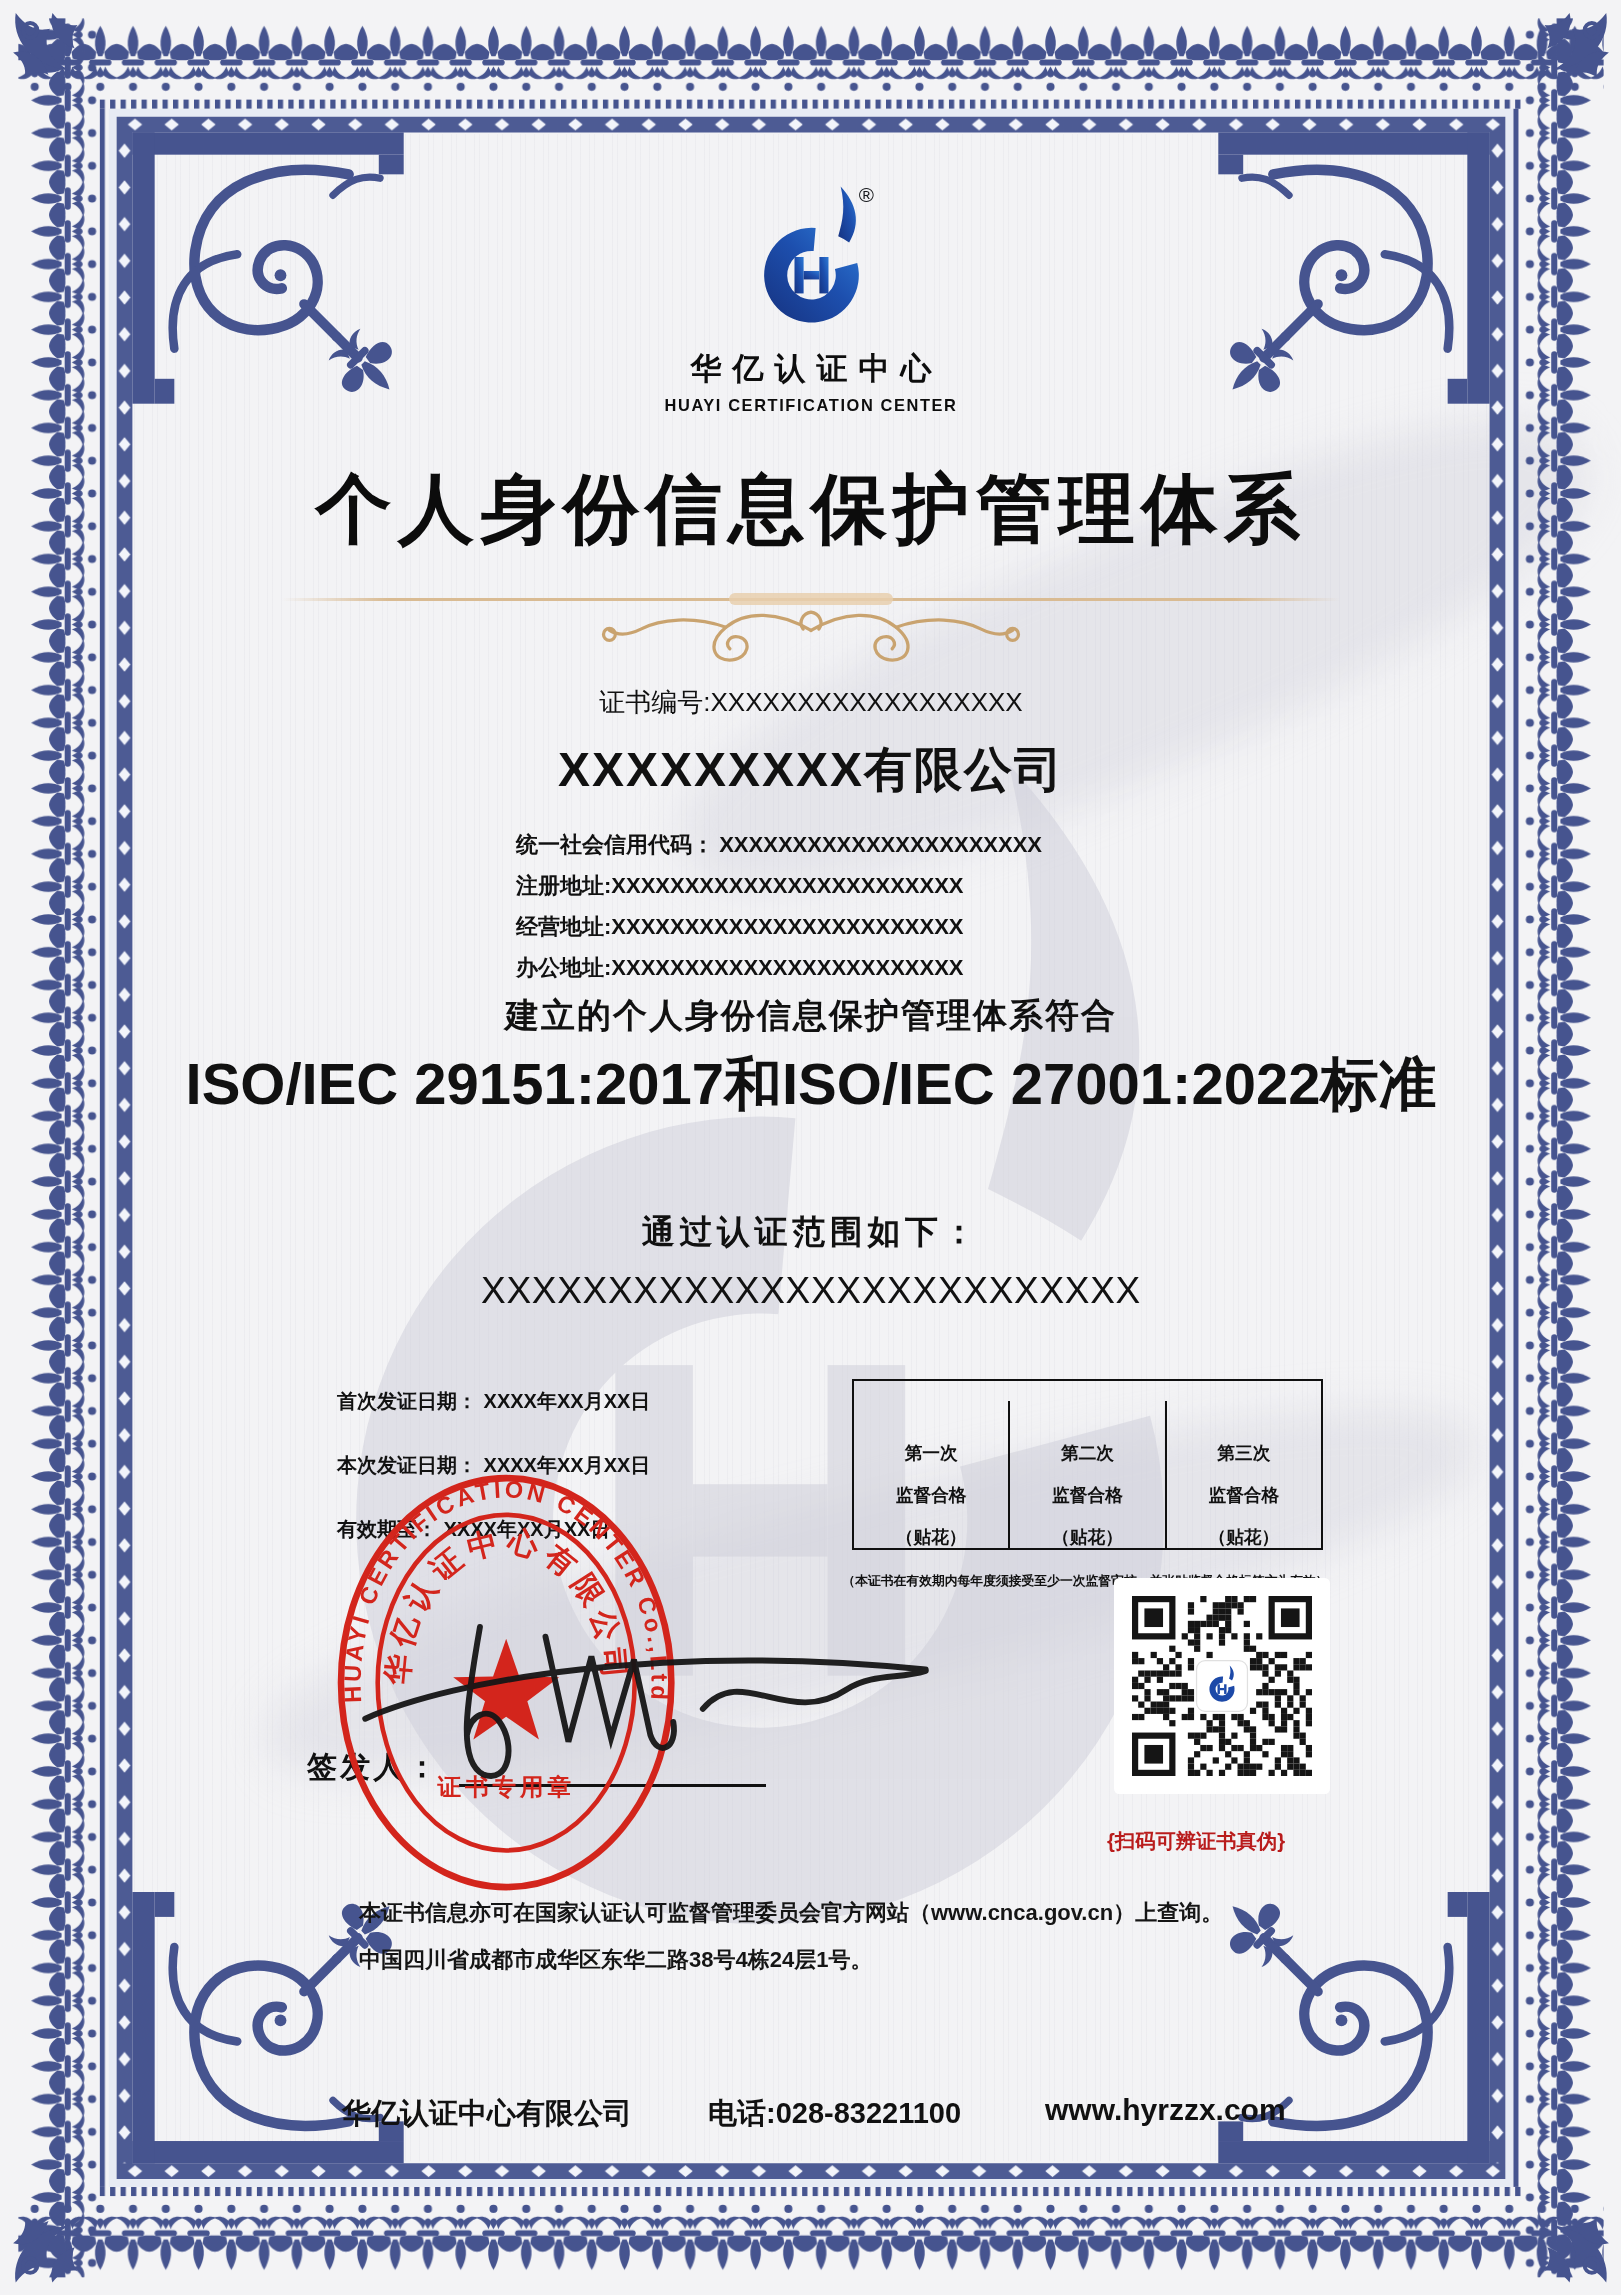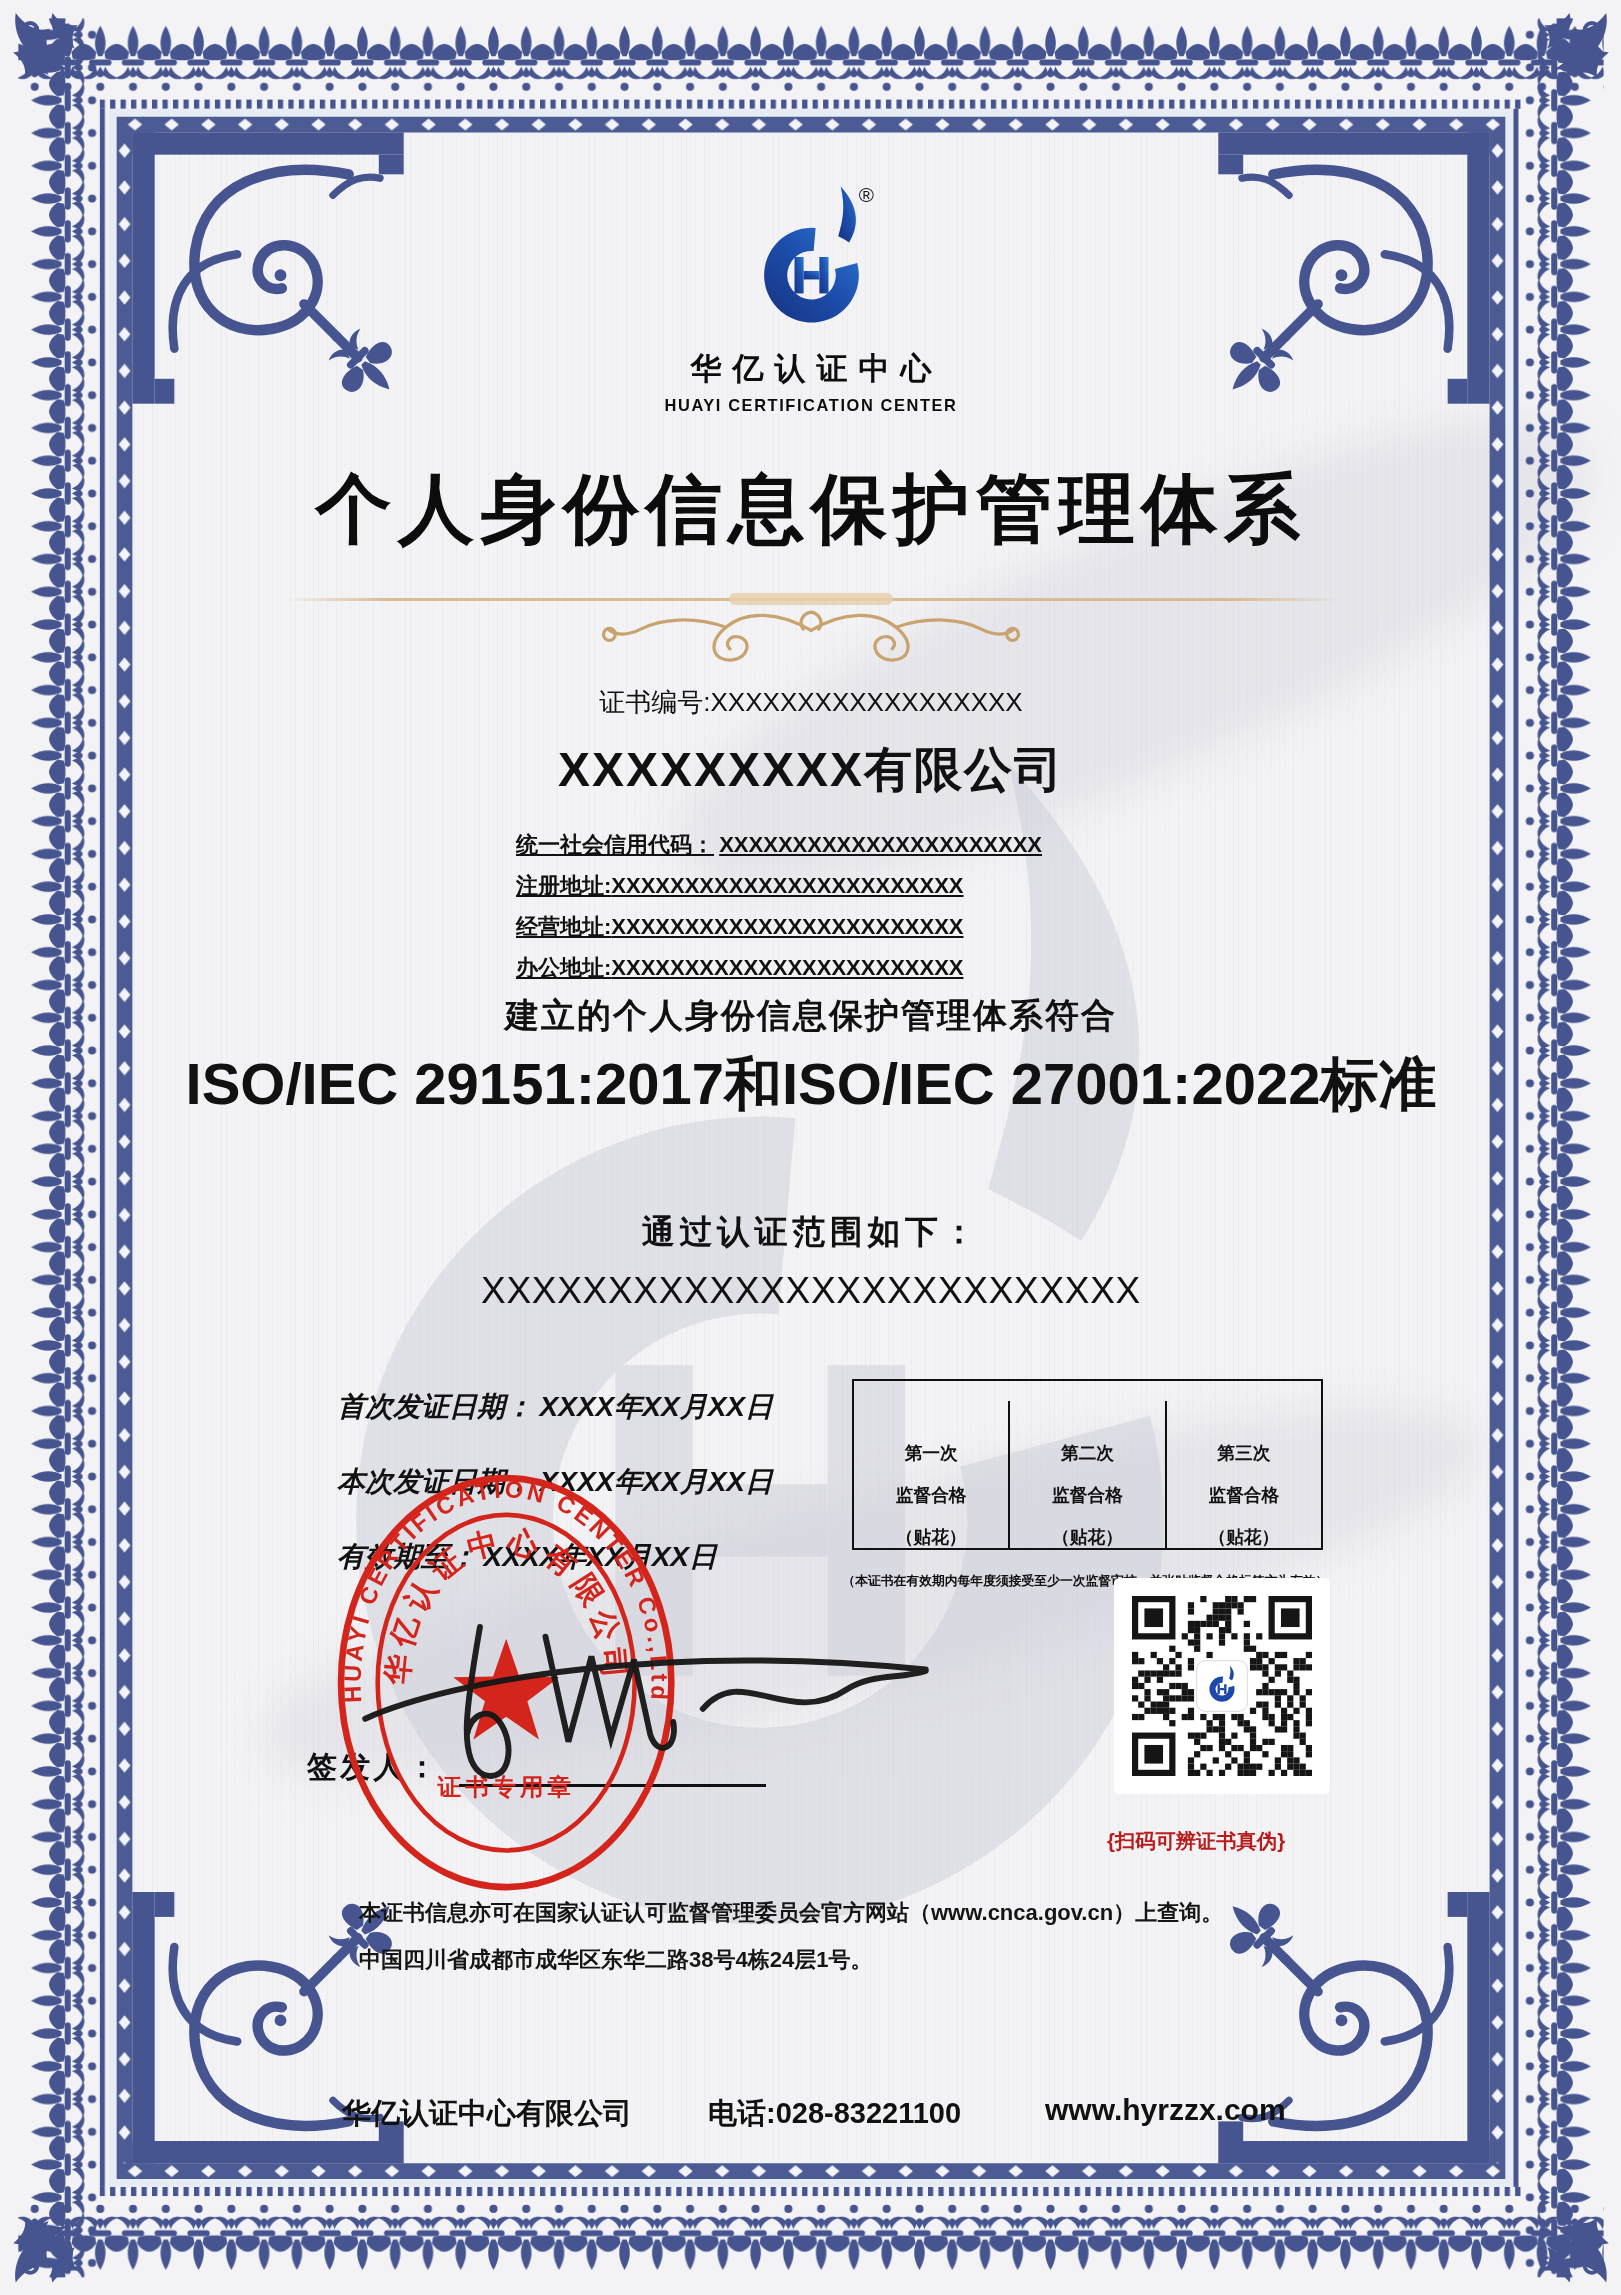--- a/index.html
+++ b/index.html
@@ -26,29 +26,29 @@
   .gold-line{top:598px;left:282px;width:1058px;height:2.6px;z-index:2;
     background:linear-gradient(90deg,rgba(217,187,147,0) 0%,#d9bb93 10%,#d9bb93 90%,rgba(217,187,147,0) 100%);}
   .gold-line .midbar{position:absolute;left:50%;top:-4.6px;transform:translateX(-50%);
     width:164px;height:11.8px;border-radius:5.9px;background:#e7cfae;opacity:.85;}
   .flourish{top:604px;left:50%;transform:translateX(-50%);}
 
   .certno{top:685px;font-size:26px;font-weight:400;}
   .company{top:738px;font-size:48px;font-weight:900;letter-spacing:2px;}
 
   .infoblock{top:830px;left:50%;transform:translateX(-50%);width:590px;font-size:22px;font-weight:700;}
-  .infoblock .row{margin-bottom:11px;white-space:nowrap;text-decoration:underline;}
+  .infoblock .row{margin-bottom:11px;white-space:nowrap;}
   .infoblock .lbl{margin-right:5.2px;}
 
   .conformity{top:993px;font-size:34px;font-weight:900;letter-spacing:2px;}
   .standards{top:1046px;font-size:58px;font-weight:900;letter-spacing:0;}
   .scope-head{top:1210px;font-size:33px;font-weight:900;letter-spacing:4.6px;}
   .scope-val{top:1270px;font-size:37px;font-weight:400;letter-spacing:0.7px;}
 
-  .dates{top:1388px;left:337px;font-size:28px;font-weight:700;font-style:italic;}
+  .dates{top:1388px;left:337px;font-size:20px;font-weight:700;}
   .dates .row{margin-bottom:37px;white-space:nowrap;}
   .dates .lbl{margin-right:6.6px;}
 
   .sup-table{top:1379px;left:852px;width:467px;height:167px;border:2.6px solid #101010;display:flex;background:transparent;}
   .tcol{flex:1;text-align:center;padding-top:31px;font-size:17.7px;font-weight:700;line-height:42px;margin-top:20px;}
   .tcol + .tcol{border-left:2px solid #101010;}
   .tnote{top:1573px;left:839px;width:493px;text-align:center;font-size:12.8px;font-weight:700;}
 
   .issuer{top:1747px;left:307px;font-size:30px;font-weight:700;letter-spacing:3.3px;z-index:2;}
   .sign-line{top:1784px;left:459px;width:307px;height:3.3px;background:#111;z-index:2;}

